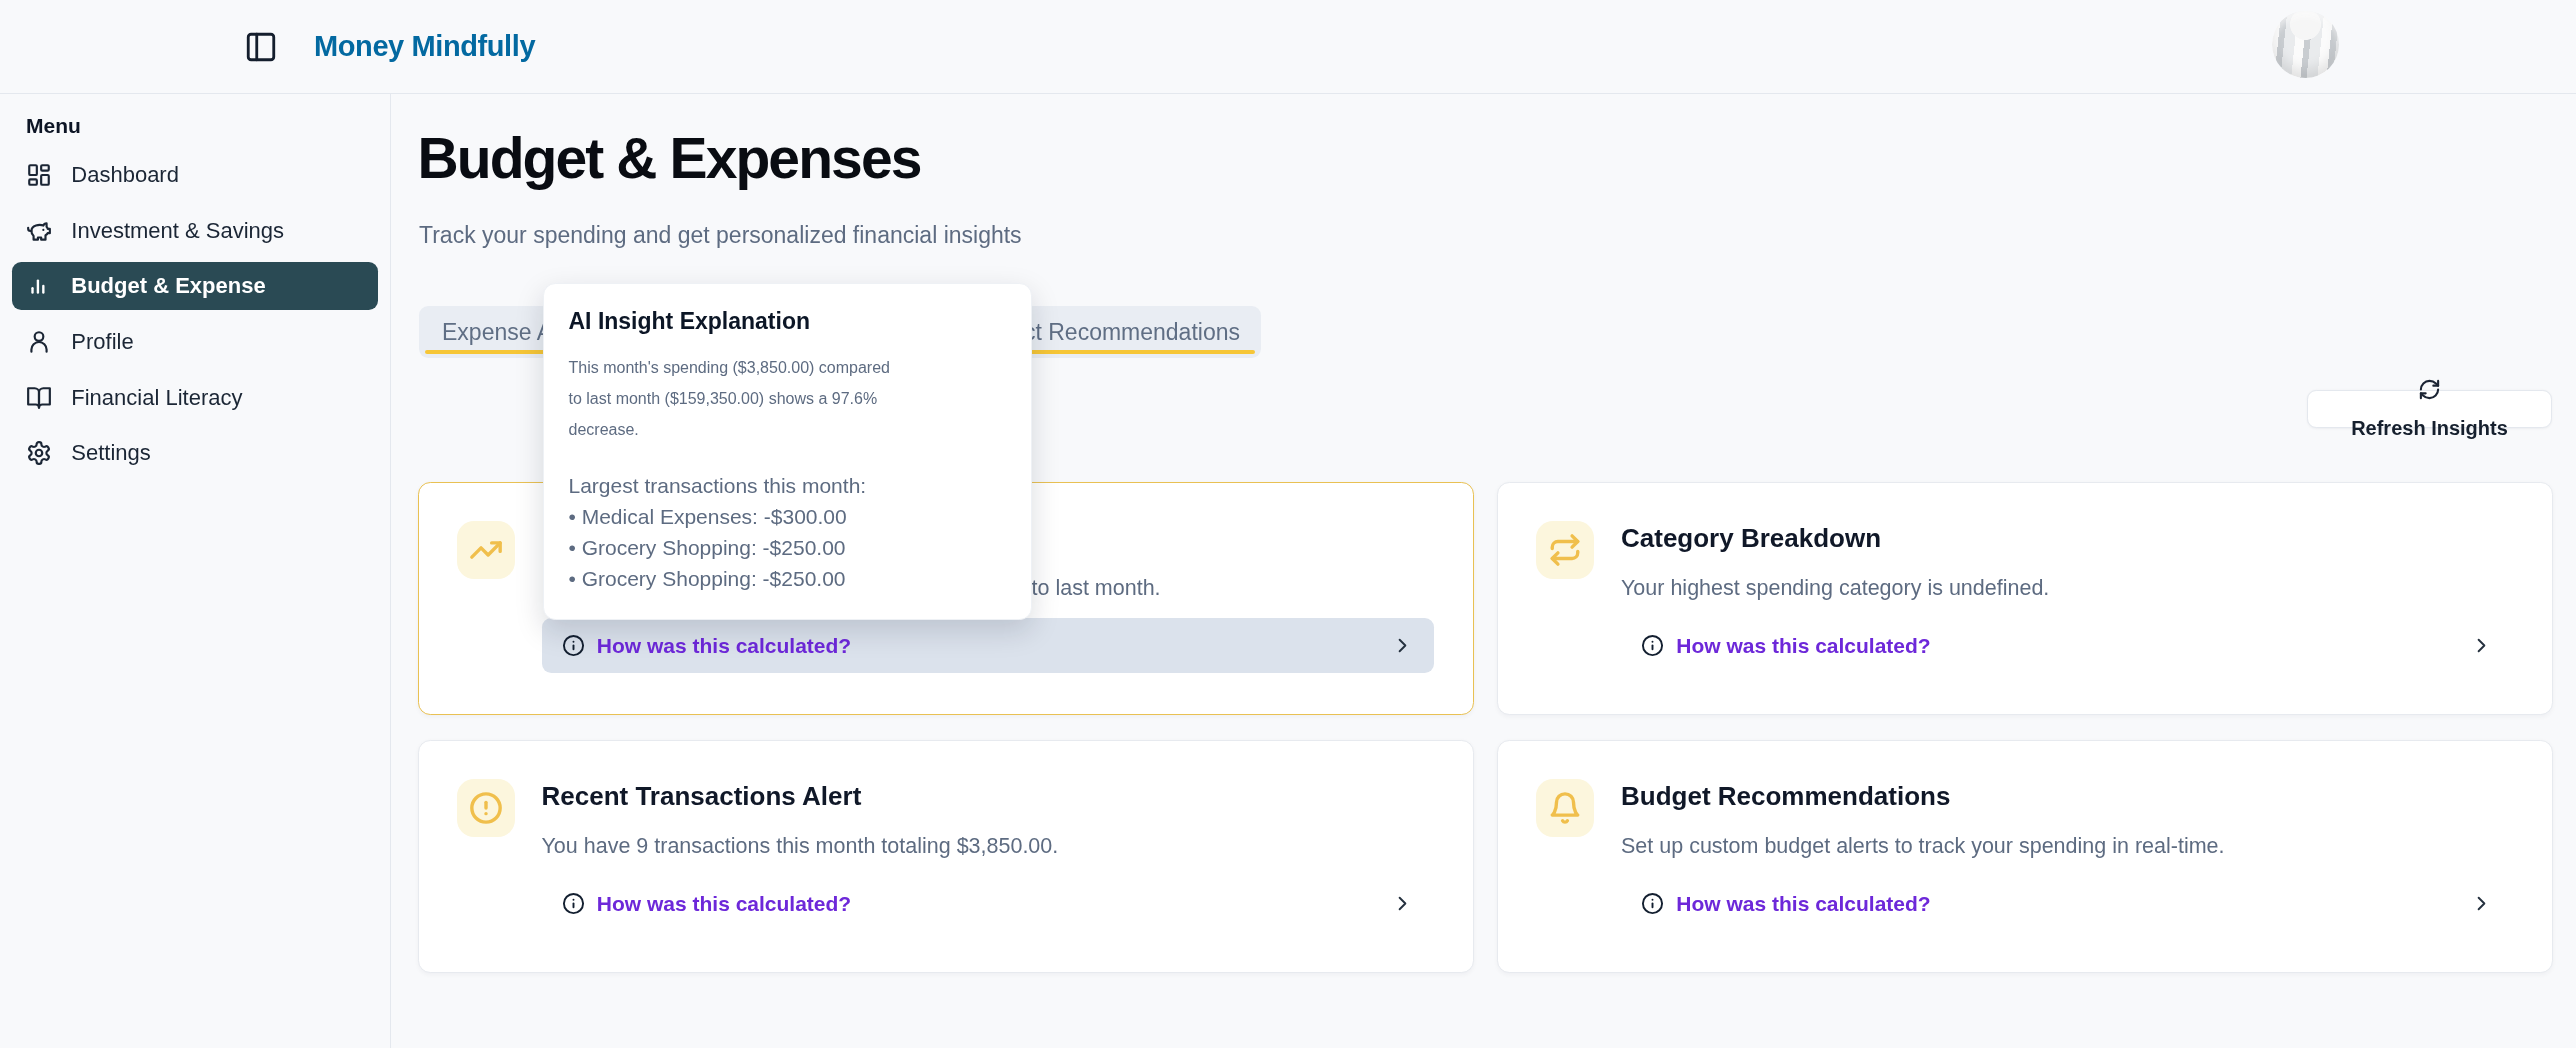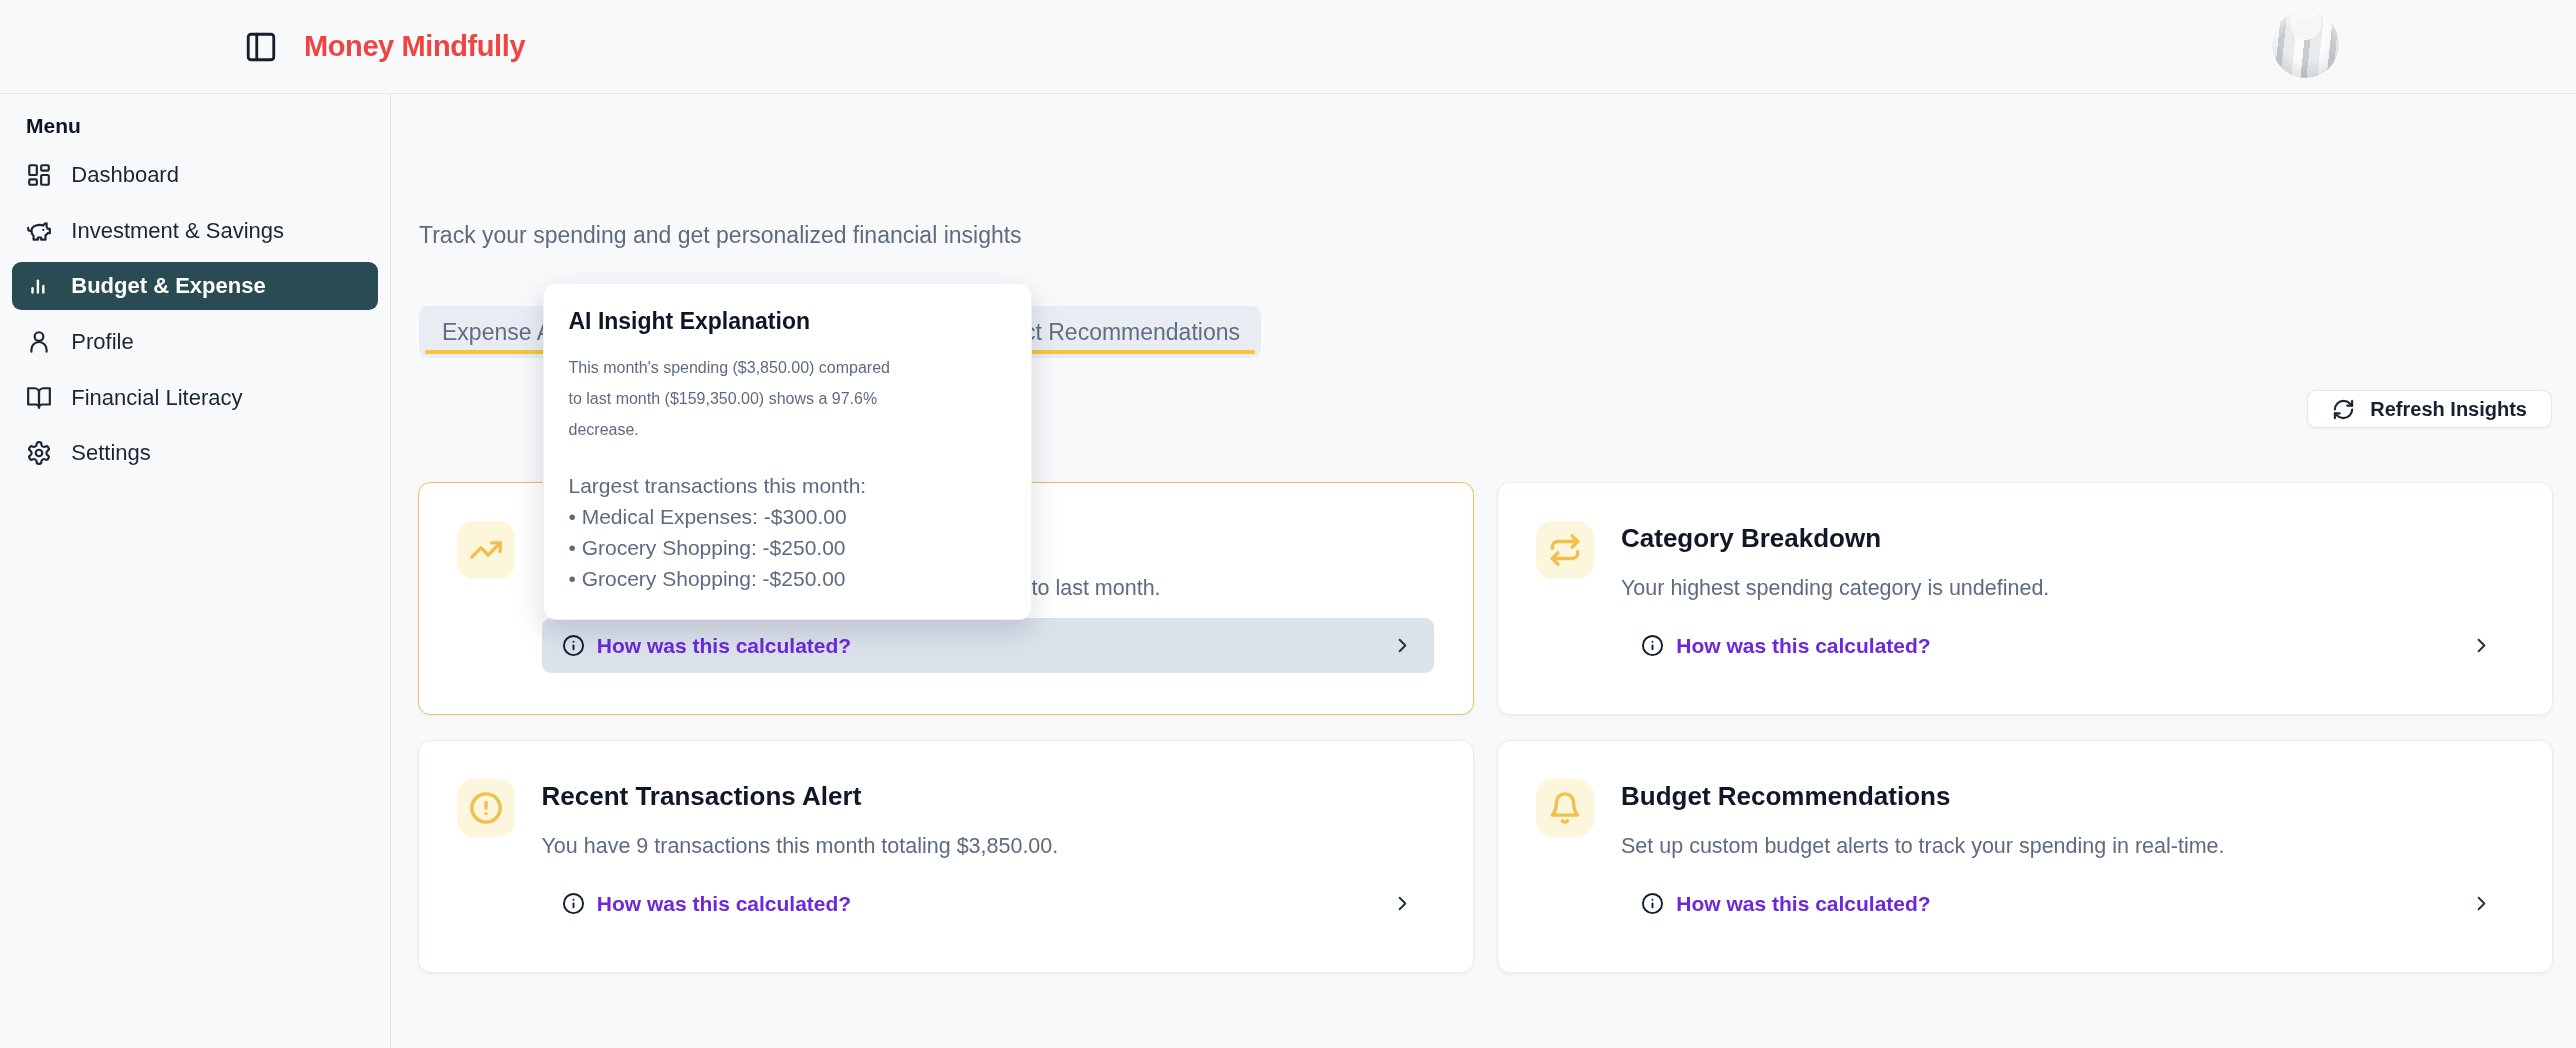--- a/index.html
+++ b/index.html
@@ -4,22 +4,22 @@
 <style>
   * { margin:0; padding:0; box-sizing:border-box; }
   html,body { width:2576px; height:1049px; overflow:hidden;
     font-family:"Liberation Sans", sans-serif; background:#f8f9fb; color:#16202e; }
 
   
   .header { position:absolute; left:0; top:0; width:2576px; height:94px;
     background:#f8f9fb; border-bottom:1.5px solid #e4e8ee; z-index:20; }
   .panel-toggle { position:absolute; left:244px; top:28px; width:37px; height:37px;
     background:none; border:none; color:#141e2d; cursor:pointer; }
-  .app-title { position:absolute; left:304px; top:0; height:92px; line-height:92px;
-    font-size:29px; font-weight:800; color:#ef4444; letter-spacing:-0.4px; }
+  .app-title { position:absolute; left:314px; top:0; height:92px; line-height:92px;
+    font-size:29px; font-weight:800; color:#0369a1; letter-spacing:-0.4px; }
   .avatar { position:absolute; left:2272px; top:10.7px; width:67px; height:67px; border-radius:50%;
     overflow:hidden; cursor:pointer;
     background:
       radial-gradient(circle at 50% 20%, #f6f6f6 0 24%, rgba(246,246,246,0) 25%),
       repeating-linear-gradient(96deg, #fbfbfb 0 9.2px, #c9cdd1 9.2px 15.3px, #e9ebed 15.3px 26px);
     box-shadow: inset 0 -7.7px 12.3px rgba(0,0,0,.10), inset 0 4.6px 7.7px rgba(255,255,255,.7); }
 
   
   .sidebar { position:absolute; left:0; top:94px; width:391px; bottom:0;
     background:#f8f9fb; border-right:1.5px solid #e4e8ee; z-index:10; }
@@ -46,21 +46,21 @@
   .tab-1 { left:26px; width:431px; }
   .tab-1 .tab-inner { padding-left:23px; }
   .tab-2 { left:558px; width:310px; }
   .tab-2 .tab-inner { justify-content:flex-end; padding-right:21px; }
 
   
   .refresh-btn { position:absolute; left:1914px; top:296px; width:245px; height:38px;
     background:#ffffff; border:1.5px solid #e4e8ee; border-radius:9.2px; cursor:pointer;
     display:flex; align-items:center; justify-content:center; gap:15.3px;
     font-family:inherit; font-size:20px; font-weight:700; color:#16202e;
-    box-shadow:0 0.8px 2.3px rgba(16,24,40,.05); }
+    box-shadow:0 0.8px 2.3px rgba(16,24,40,.05);flex-direction:column; }
   .refresh-btn .ricon { width:23px; height:23px; color:#1b2434; }
 
   
   .card { position:absolute; width:1056px; height:233px; background:#ffffff;
     border:1.5px solid #e7eaef; border-radius:12.3px; box-shadow:0 1.5px 4.6px rgba(16,24,40,.04); }
   .card.highlight { border-color:#e9c153; }
   .card-a { left:24.5px;  top:388px; }
   .card-b { left:1104px; top:388px; }
   .card-c { left:24.5px;  top:646px; }
   .card-d { left:1104px; top:646px; }
@@ -171,20 +171,21 @@
           </svg>
       </span>
       <span>Settings</span>
     </div>
 
   </div>
 </div>
 
 <div class="main">
 
+  <h1 class="page-title">Budget &amp; Expenses</h1>
   <p class="page-subtitle">Track your spending and get personalized financial insights</p>
 
   <div class="tab tab-1">
     <div class="tab-inner">
         <span>Expense A</span>
       </div>
     <div class="tab-underline"></div>
   </div>
   <div class="tab tab-2">
     <div class="tab-inner">

